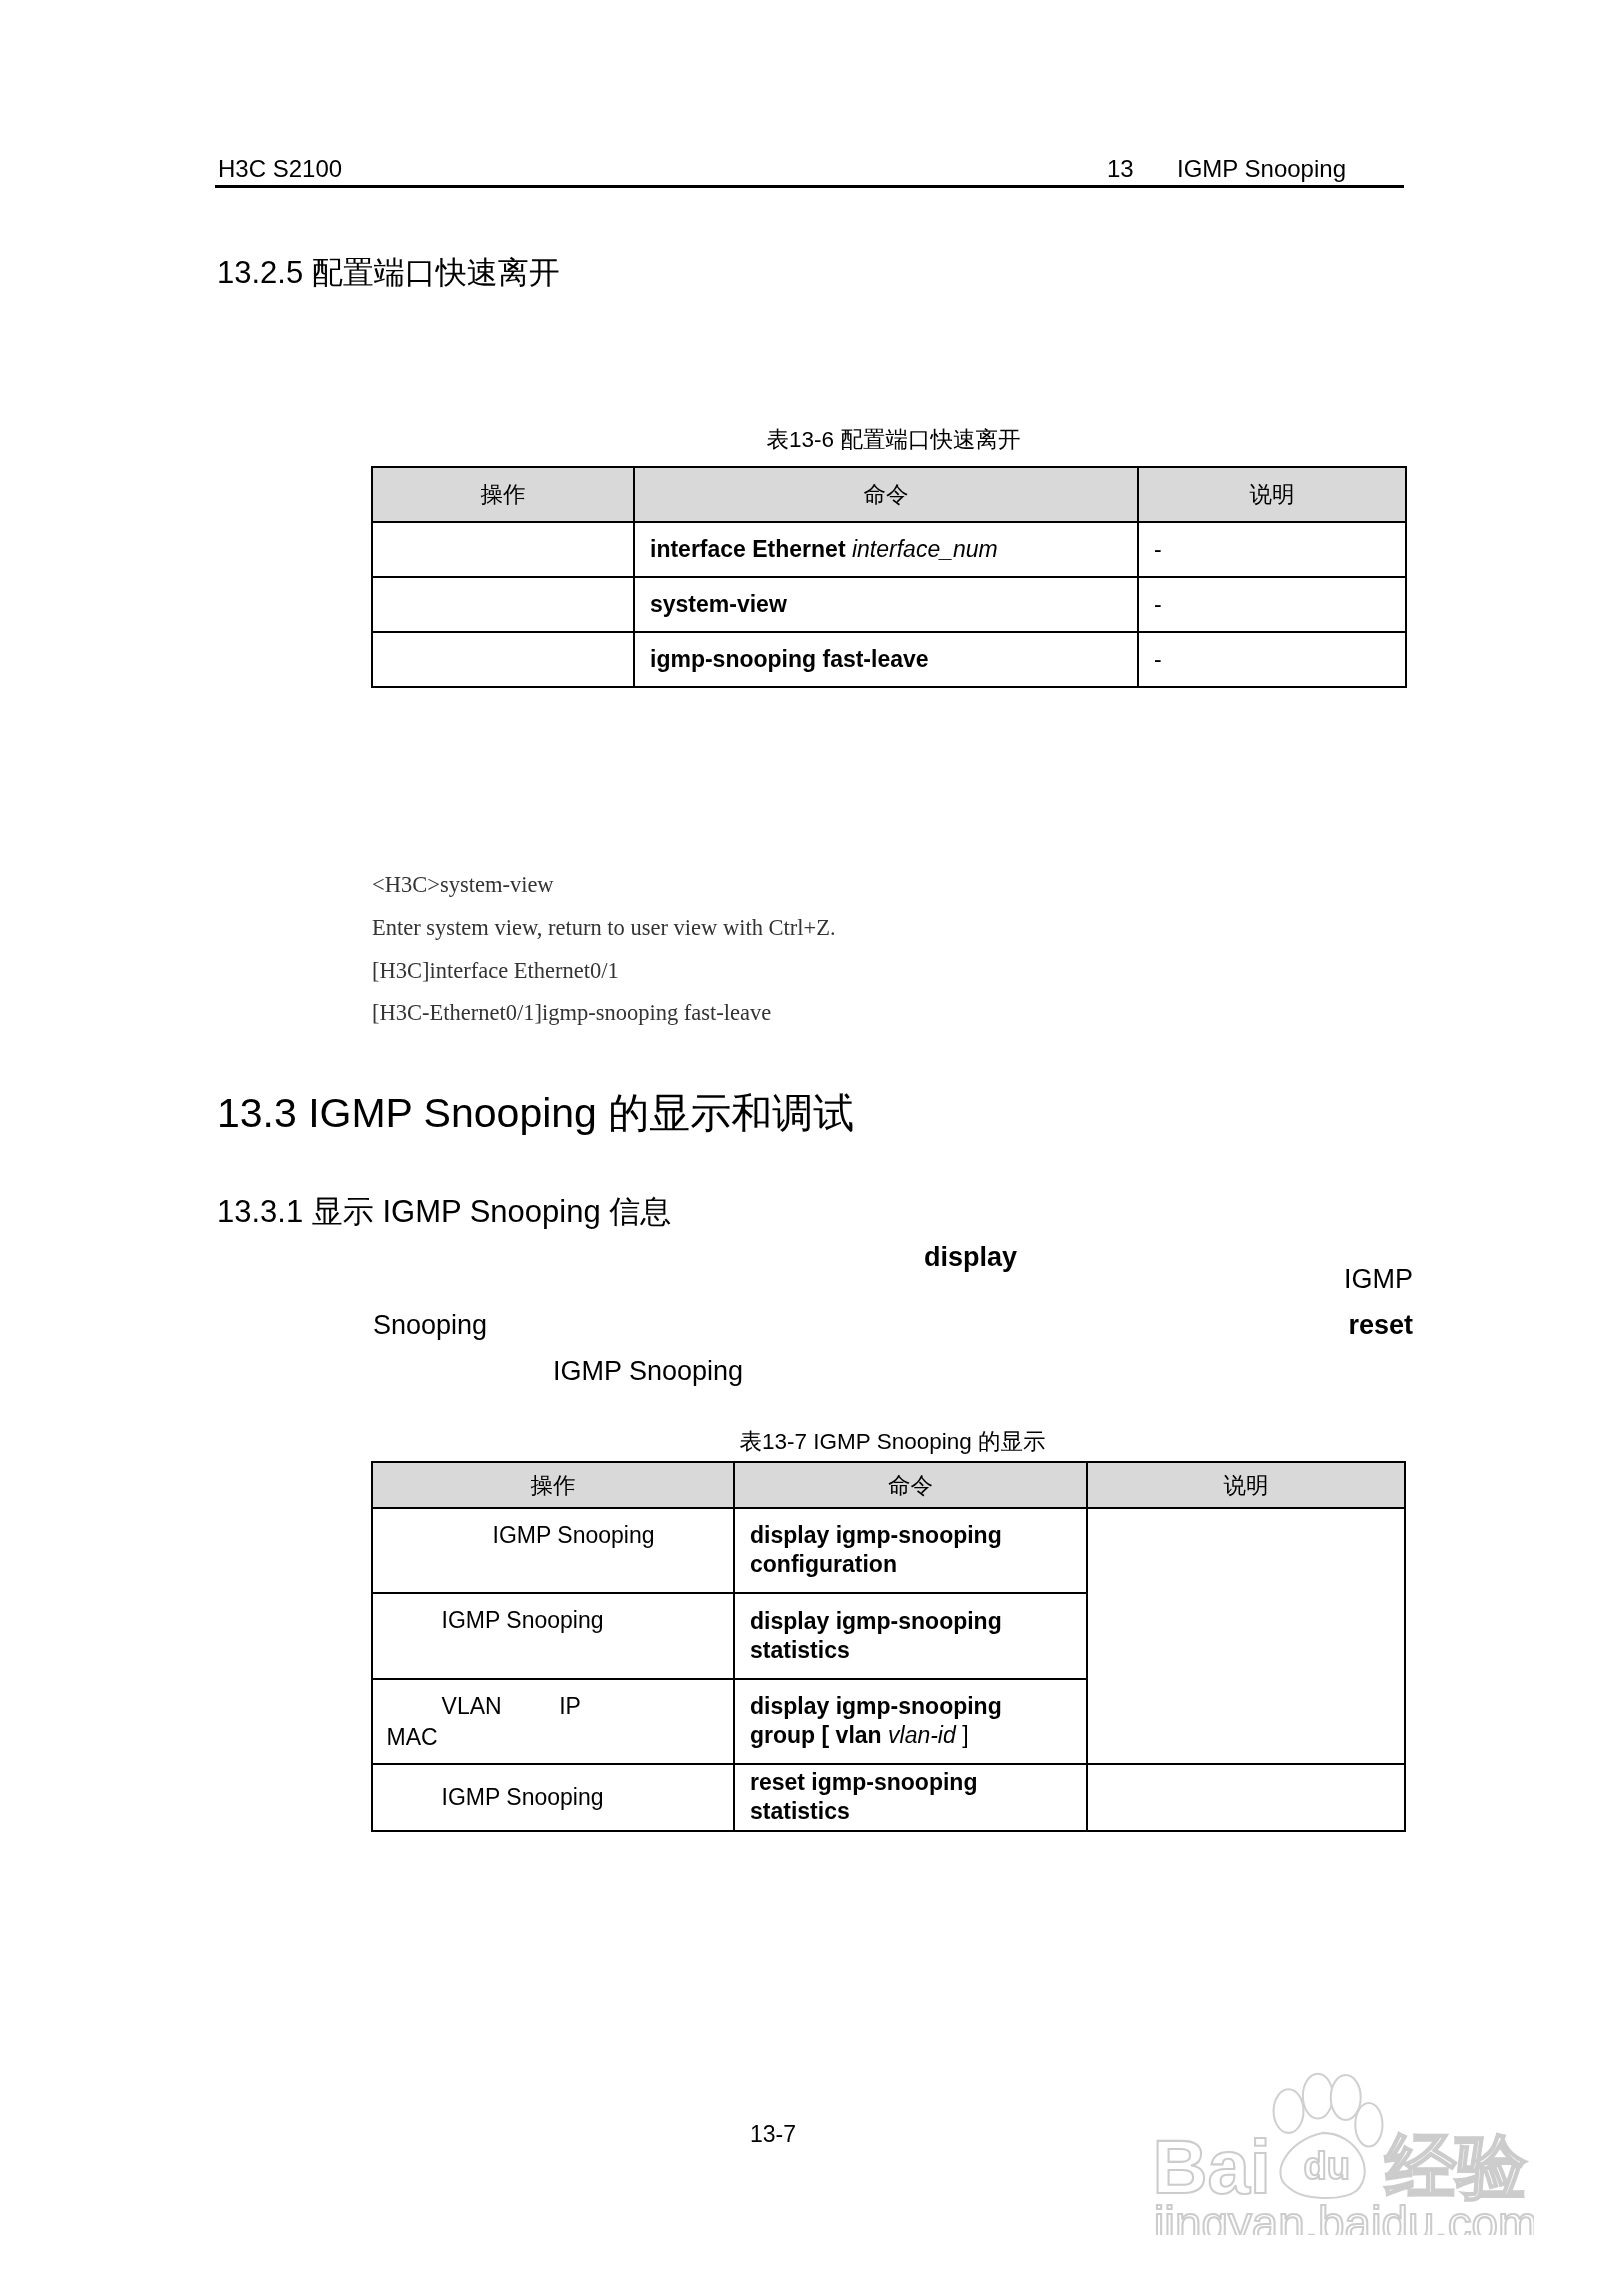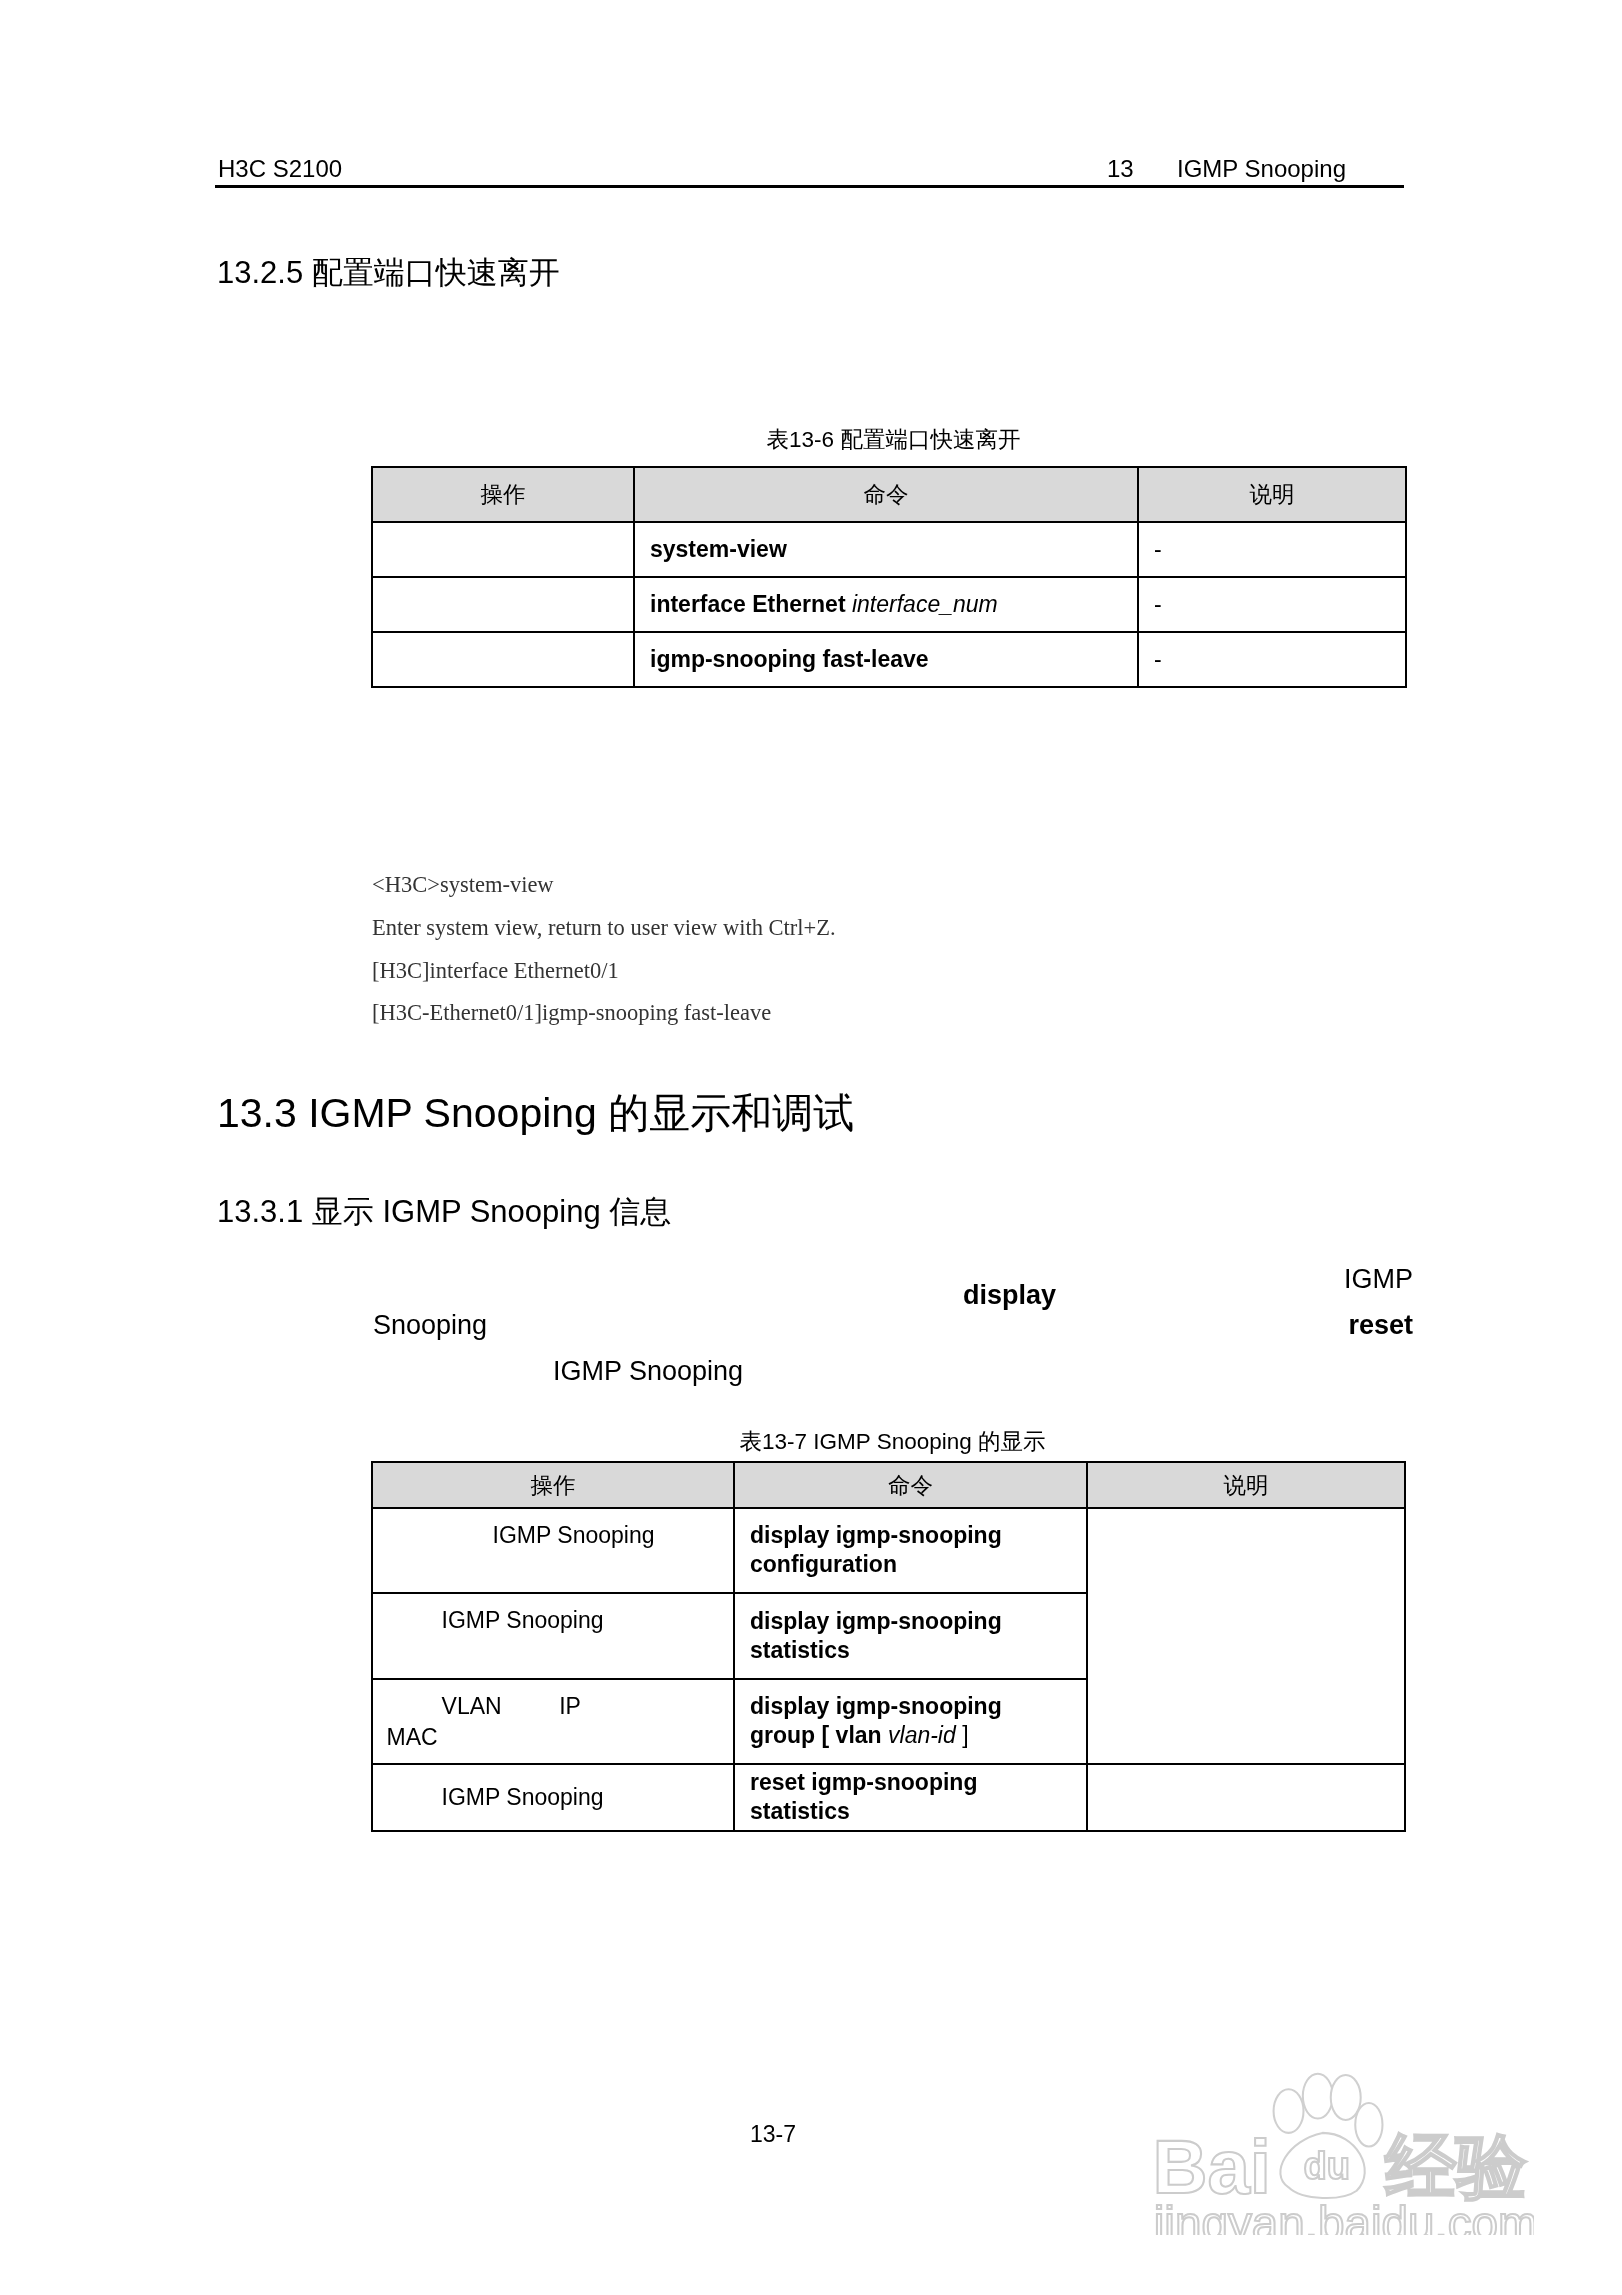--- a/index.html
+++ b/index.html
@@ -79,46 +79,46 @@
       <col style="width:268px">
     </colgroup>
   <tbody>
       <tr>
     <th>操作</th>
     <th>命令</th>
     <th>说明</th>
   </tr>
   <tr>
     <td></td>
-    <td class="cmd"><span>system-view</span></td>
+    <td class="cmd"><span>interface Ethernet</span> <i>interface_num</i></td>
     <td class="desc">-</td>
   </tr>
   <tr>
     <td></td>
-    <td class="cmd"><span>interface Ethernet</span> <i>interface_num</i></td>
+    <td class="cmd"><span>system-view</span></td>
     <td class="desc">-</td>
   </tr>
   <tr>
     <td></td>
     <td class="cmd"><span>igmp-snooping fast-leave</span></td>
     <td class="desc">-</td>
   </tr>
 </tbody>
   </table>
 
 <div class="abs code" style="top:872px;">&lt;H3C&gt;system-view</div>
 <div class="abs code" style="top:915px;">Enter system view, return to user view with Ctrl+Z.</div>
 <div class="abs code" style="top:958px;">[H3C]interface Ethernet0/1</div>
 <div class="abs code" style="top:1000px;">[H3C-Ethernet0/1]igmp-snooping fast-leave</div>
 
 <div class="abs h2" style="left:217px; top:1086px;">13.3  IGMP Snooping 的显示和调试</div>
 
 <div class="abs h3" style="left:217px; top:1191px;">13.3.1  显示 IGMP Snooping 信息</div>
 
-<div class="abs para" style="left:924px; top:1280px;margin-left:39px;"><b>display</b></div>
+<div class="abs para" style="left:924px; top:1242px;"><b>display</b></div>
 <div class="abs para" style="left:1336px; top:1264px; width:77px; text-align:right;">IGMP</div>
 <div class="abs para" style="left:373px; top:1310px;">Snooping</div>
 <div class="abs para" style="left:1322px; top:1310px; width:91px; text-align:right;"><b>reset</b></div>
 <div class="abs para" style="left:553px; top:1356px;">IGMP Snooping</div>
 
 <div class="abs caption" style="left:654px; top:1426px; width:477px;">表13-7  IGMP Snooping 的显示</div>
 
 <table class="doc" id="t2">
   <colgroup>
       <col style="width:362px">

